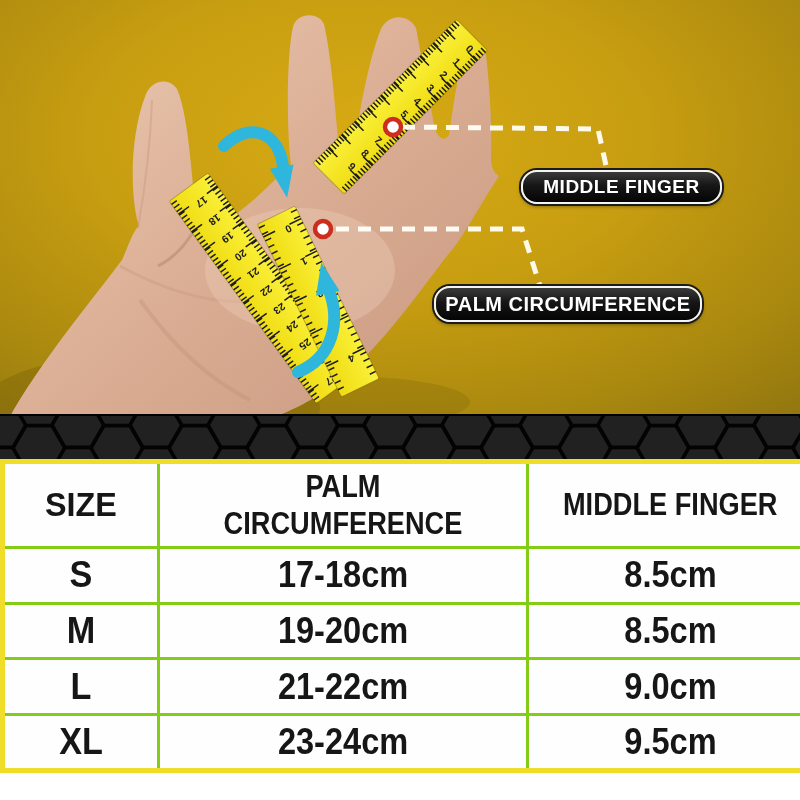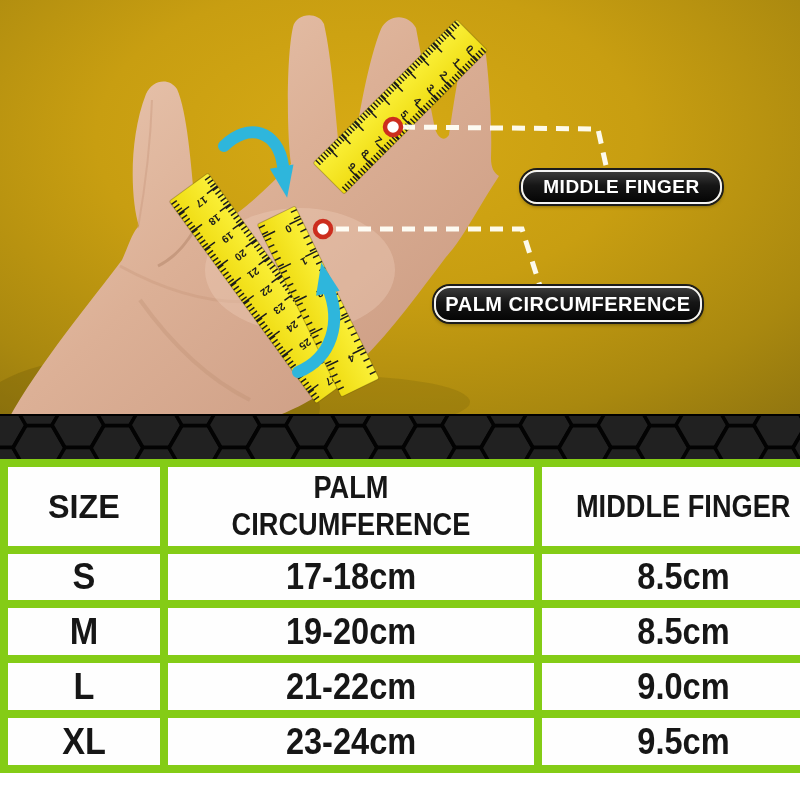--- a/index.html
+++ b/index.html
@@ -19,21 +19,21 @@
   .badge-mf{left:521px;top:170px;width:197px;height:30px;font-size:19px;}
   .badge-palm{left:434px;top:286px;width:264px;height:32px;font-size:20px;}
 
   
   .hexband{position:absolute;left:0;top:414px;width:800px;height:45px;background:#0d0d0d;}
 
   
   .chart-wrap{position:absolute;left:0;top:459px;width:800px;height:314px;background:#fefefe;}
   table.size-chart{width:800px;height:314px;border-collapse:collapse;table-layout:fixed;
                    border:5px solid #efdd28;}
-  table.size-chart td{border:8px solid #84cc16;background:#fefefe;text-align:center;
+  table.size-chart td{border:3px solid #84cc16;background:#fefefe;text-align:center;
                       vertical-align:middle;color:#161616;font-weight:bold;padding:0;}
   .col-size{width:152px;}
   .col-palm{width:366px;}
   .col-finger{width:282px;}
   tr.hdr{height:80px;}
   tr.row{height:52px;}
   .hdr td span{display:inline-block;font-size:32px;transform:scaleX(.85);}
   .hdr td.size-h span{font-size:34px;transform:scaleX(.95);}
   td.val span{display:inline-block;font-size:37px;transform:scaleX(.88);}
   td.sz span{display:inline-block;font-size:36px;transform:scaleX(.95);}

